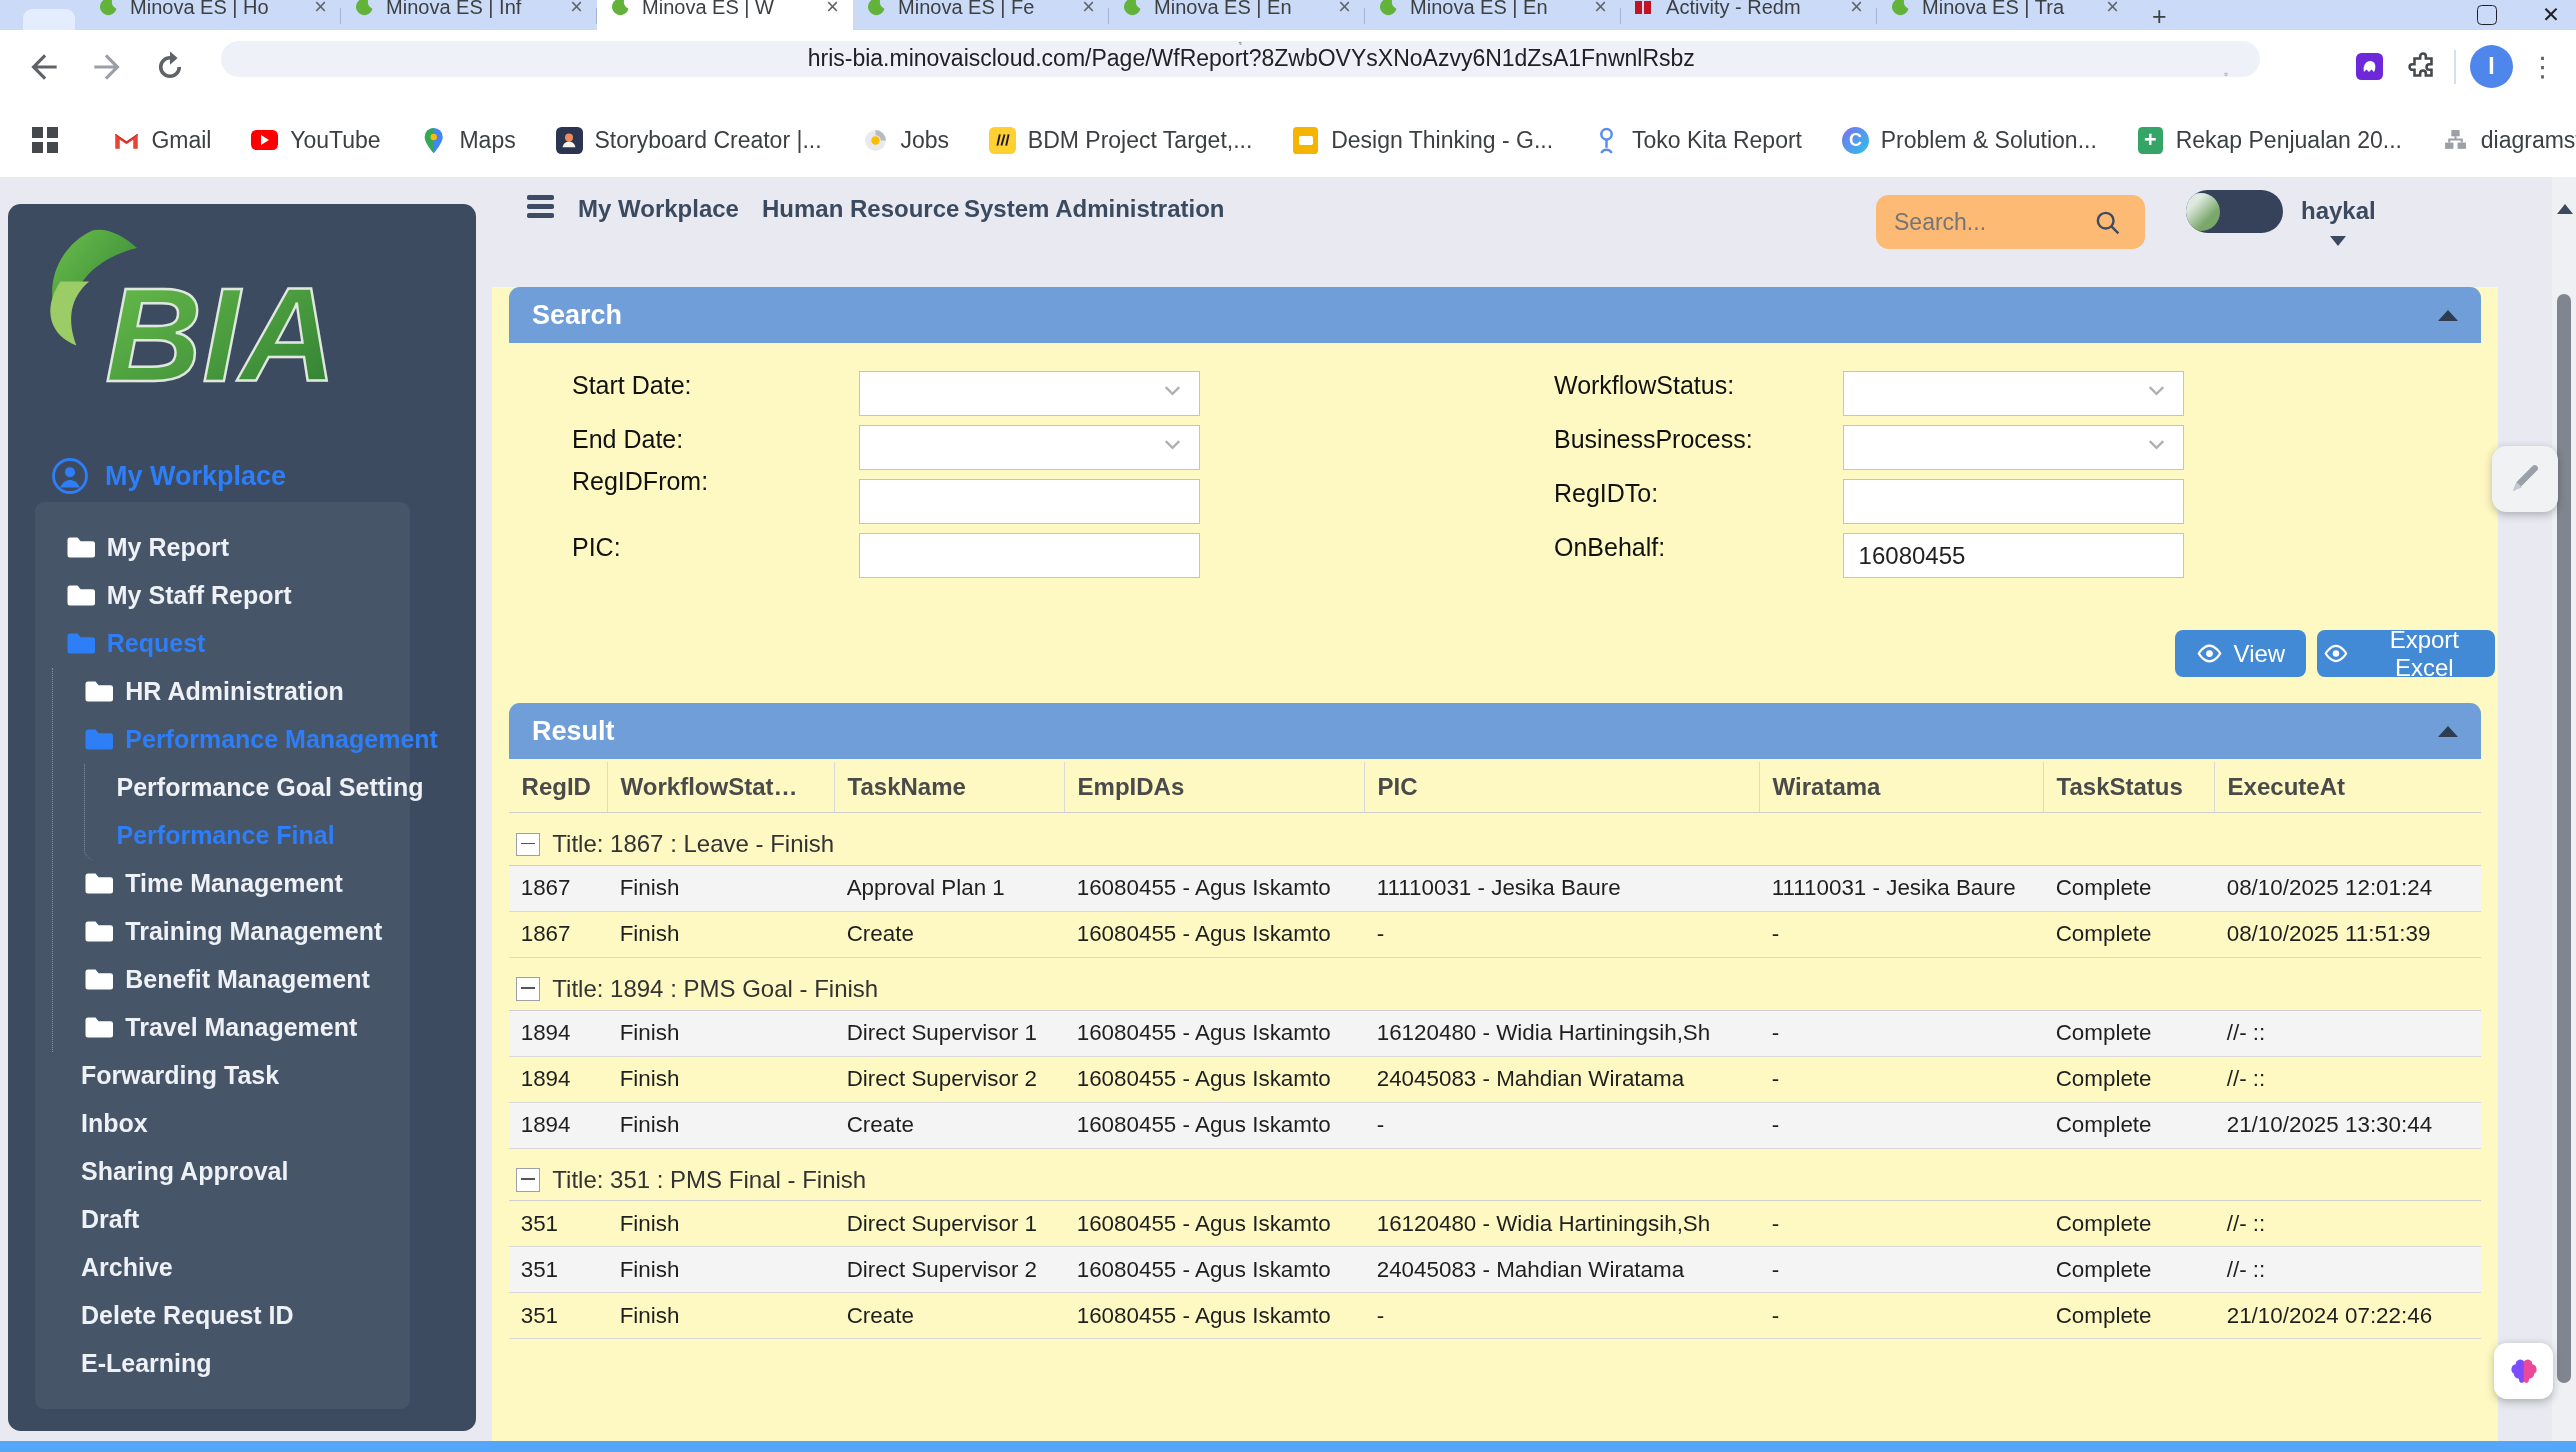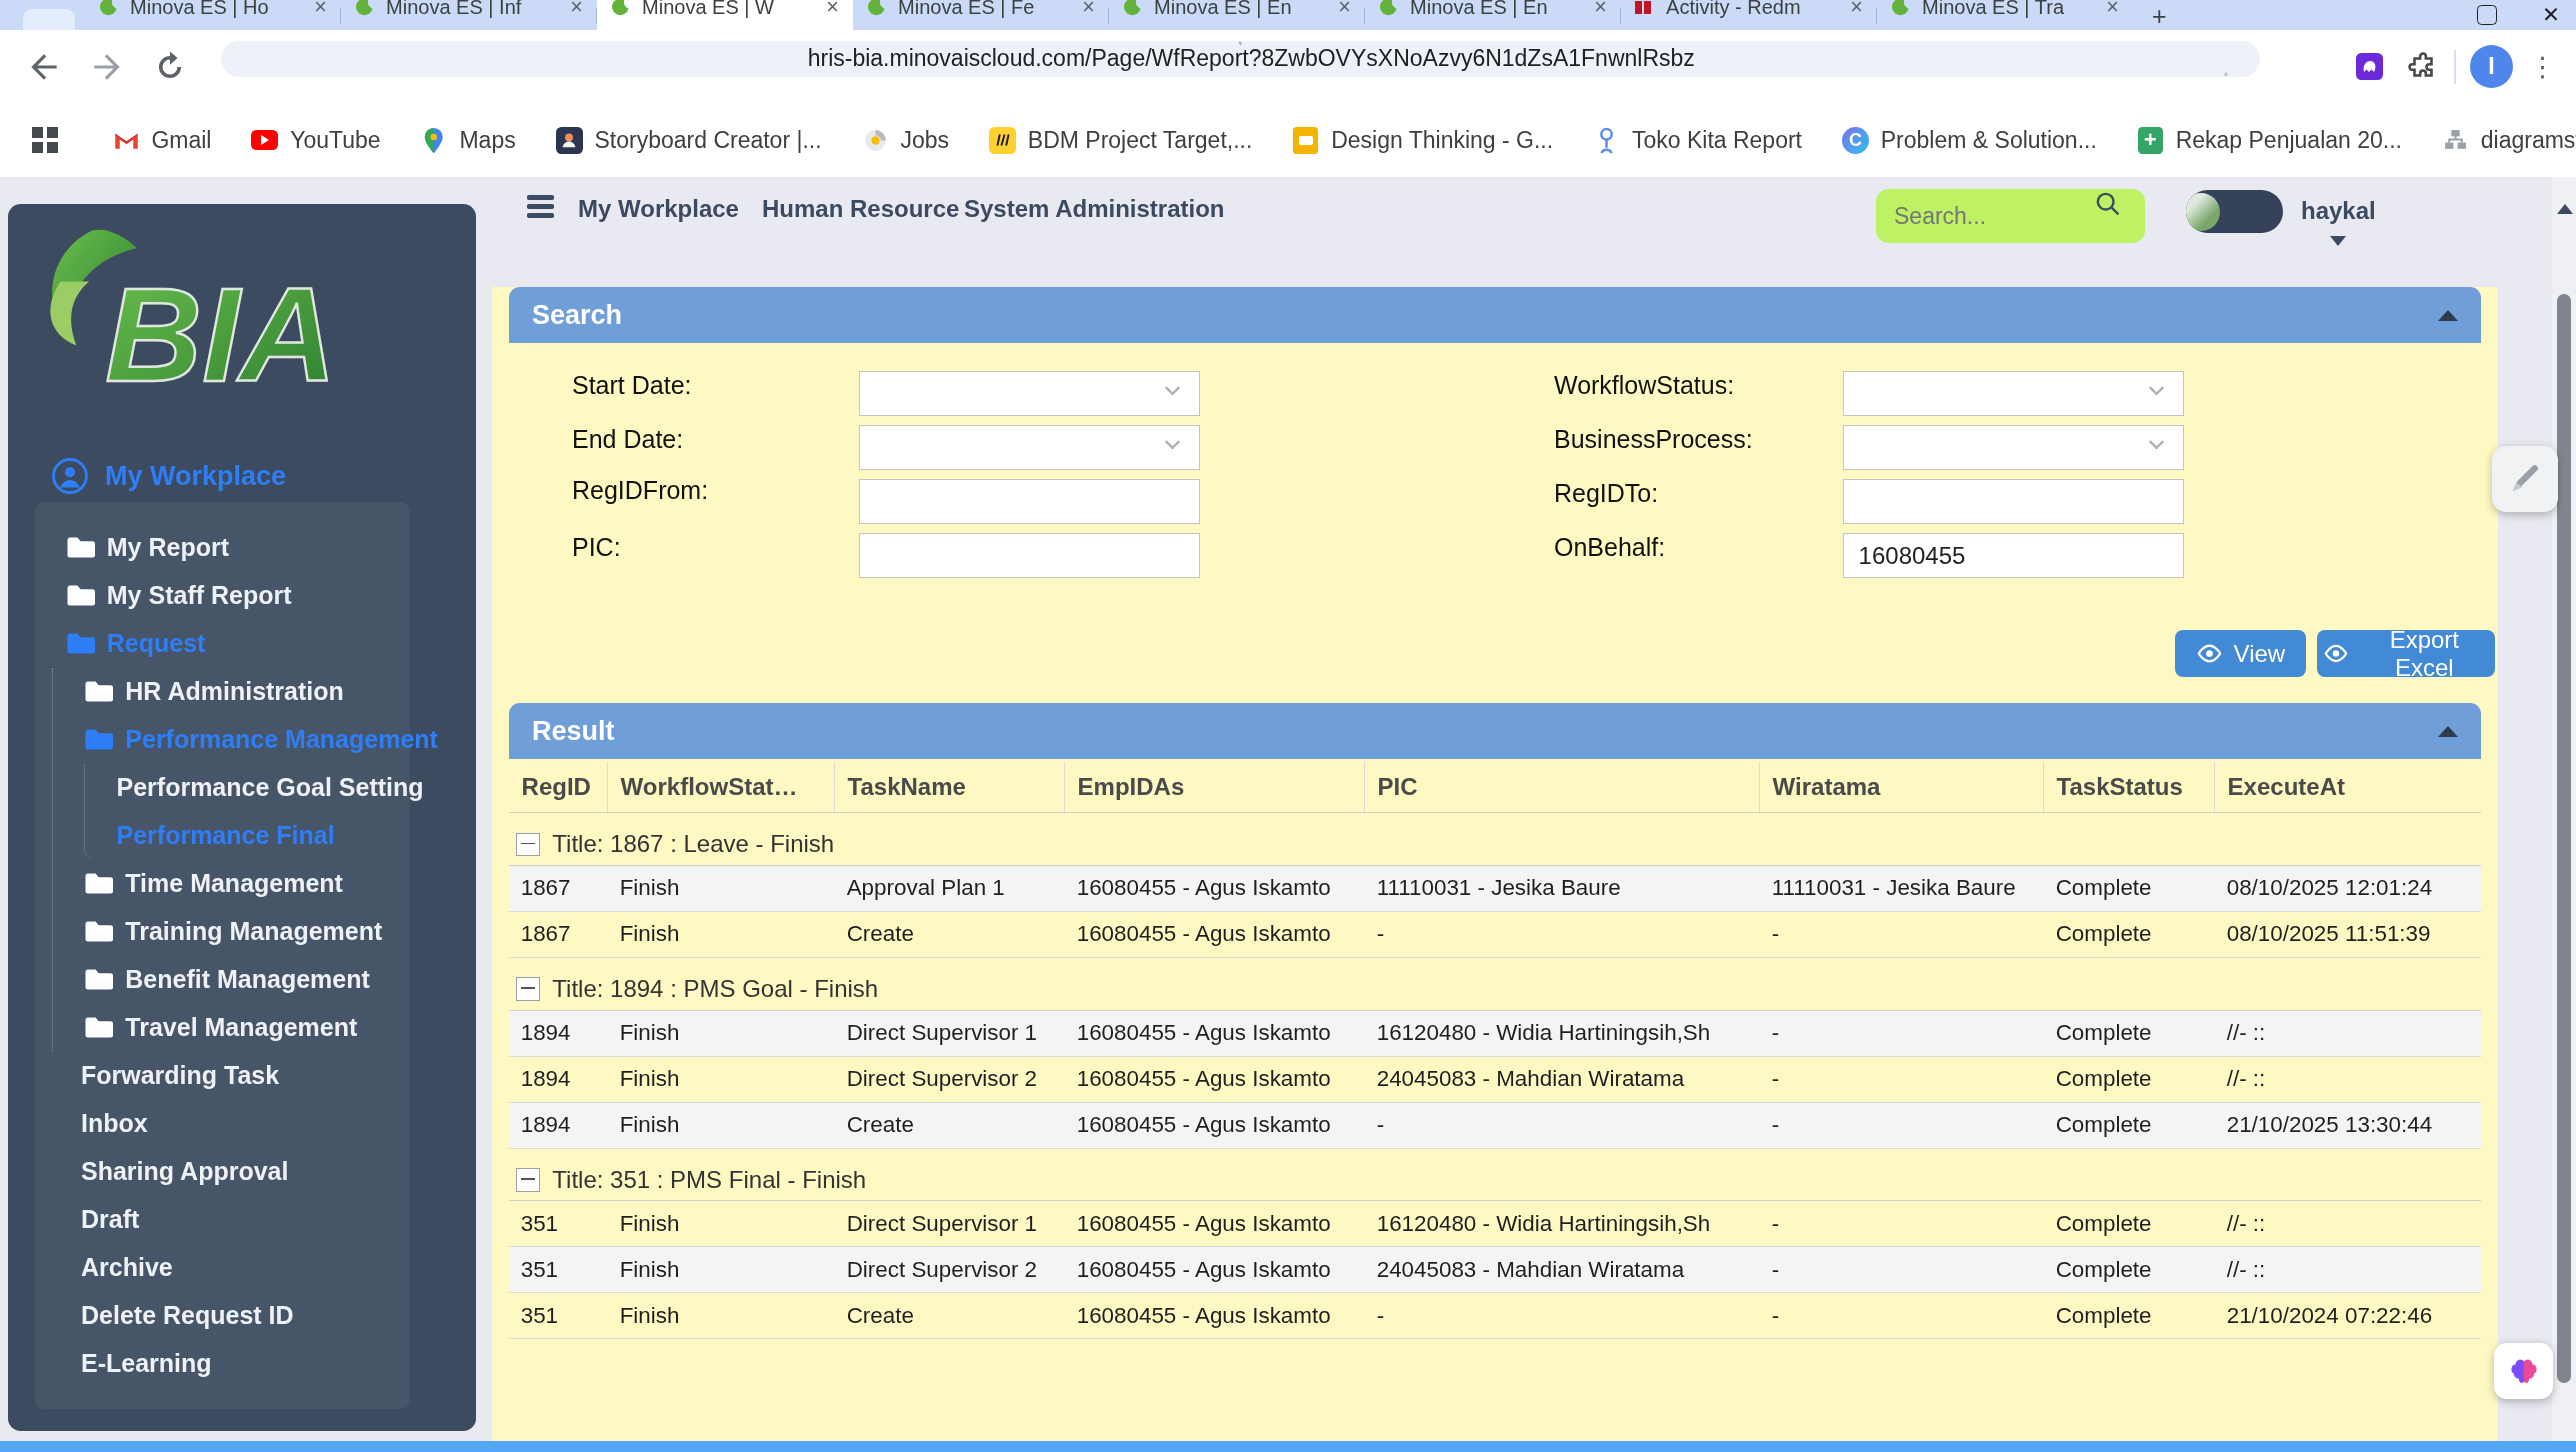--- a/index.html
+++ b/index.html
@@ -54,22 +54,22 @@
   .subwrap{margin-left:17px;border-left:1.8px dotted rgba(255,255,255,.35);}
   .lv2{padding-left:31px;}
   .subsub{margin-left:30.5px;border-left:1.8px dotted rgba(255,255,255,.35);border-radius:0 0 0 10.8px;}
   .lv3{padding-left:32px;}
   .lv0{padding-left:46px;}
   .blue{color:#2d7ef7;}
   
   .burger{position:absolute;left:527px;top:18px;width:27px;}
   .burger i{display:block;height:4.5px;background:#3e4c63;border-radius:1.8px;margin-bottom:4.5px;}
   .anav{position:absolute;top:10px;height:43px;display:flex;align-items:center;font-size:24px;font-weight:bold;color:#3b4a5e;}
-  .srch{position:absolute;left:1876px;top:12px;width:269px;height:54px;background:#bef264;border-radius:12.6px;
-        display:flex;padding:0 16px;box-sizing:border-box;}
+  .srch{position:absolute;left:1876px;top:18px;width:269px;height:54px;background:#fdba74;border-radius:12.6px;
+        display:flex;align-items:center;padding:0 16px;box-sizing:border-box;}
   .srch input{border:none;outline:none;font-size:23px;color:#3b4a5e;width:197px;background:transparent;font-family:"Liberation Sans",sans-serif;}
   .avat{position:absolute;left:2186px;top:12.6px;width:97px;height:43px;border-radius:21.5px;background:#36415a;overflow:hidden;}
   .avat i{position:absolute;left:-3.6px;top:3.6px;width:38px;height:38px;border-radius:50%;
           background:linear-gradient(135deg,#dfe9df 30%,#7aa76a 70%);}
   .uname{position:absolute;left:2301px;top:20px;font-size:24px;font-weight:bold;color:#3b4a5e;display:flex;align-items:center;gap:10.8px;flex-direction:column;}
   .caret{width:0;height:0;border-left:8px solid transparent;border-right:8px solid transparent;border-top:10px solid #3b4a5e;}
   
   .sheet{position:absolute;left:492px;top:110px;width:2006px;height:1154px;background:#fef9c3;}
   .phd{position:absolute;left:17px;width:1972px;height:56px;background:#6f9ed9;border-radius:10.8px 10.8px 0 0;
        display:flex;align-items:center;padding:0 23px;box-sizing:border-box;color:#fff;font-size:27px;font-weight:bold;}
@@ -477,21 +477,21 @@
           </svg></span>
       </div>
     <div class="frow" style="left:80px;top:138px">
         <span class="flabel">End Date:</span>
       </div>
     <div class="fld" style="left:367px;top:138px">
         <span class="chev"><svg width="27" height="27" viewBox="0 0 24 24">
             <path d="M6 9l6 6 6-6" fill="none" stroke="#b0b0b0" stroke-width="2"></path>
           </svg></span>
       </div>
-    <div class="frow" style="left:80px;top:189px">
+    <div class="frow" style="left:80px;top:180px">
         <span class="flabel">RegIDFrom:</span>
       </div>
     <div class="fld" style="left:367px;top:192px">
         <input style="">
       </div>
     <div class="frow" style="left:80px;top:246px">
         <span class="flabel">PIC:</span>
       </div>
     <div class="fld" style="left:367px;top:246px">
         <input style="">

